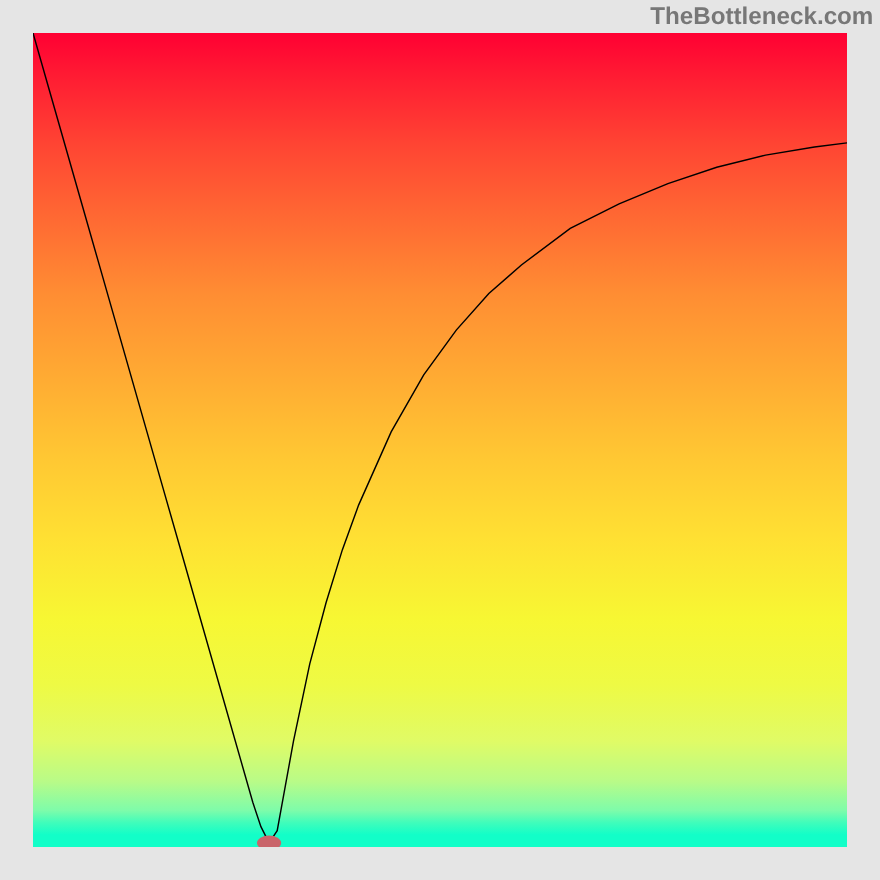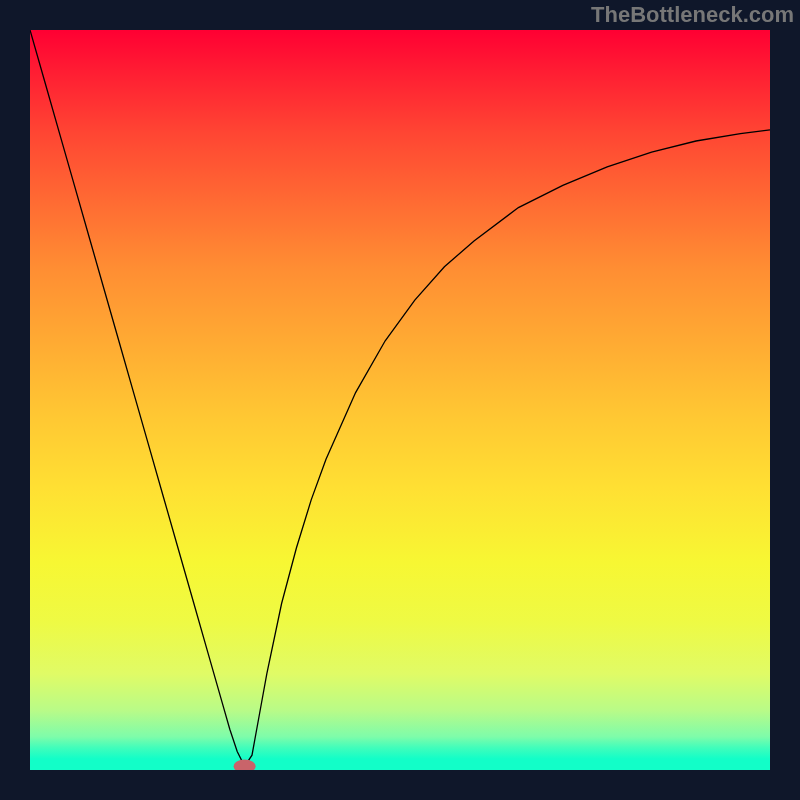--- a/index.html
+++ b/index.html
@@ -1,21 +1,21 @@
 <!DOCTYPE html>
 <html><head>
 <meta charset="utf-8">
 <style>
   * { margin: 0; padding: 0; box-sizing: border-box; }
   html, body { width: 800px; height: 800px; overflow: hidden; background: #000; }
   .chart-container {
     width: 800px;
     height: 800px;
     position: relative;
-    background: #0f172a;
+    background: #e5e5e5;
     padding-left: 37px;
   }
   .plot-area {
     position: absolute;
     left: 30px;
     top: 30px;
     width: 740px;
     height: 740px;
     background: linear-gradient(to bottom,
       #ff0033 0%,

